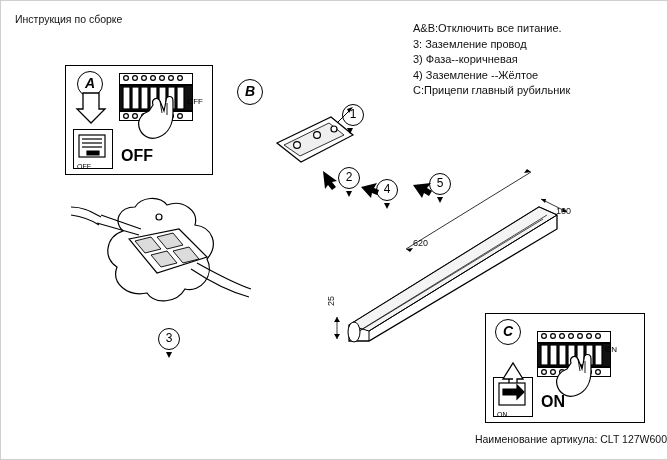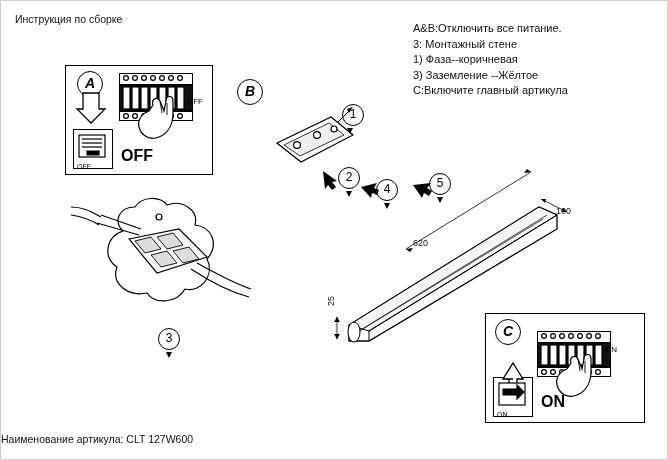--- a/index.html
+++ b/index.html
@@ -26,21 +26,21 @@
   }
   #title {
     left: 14px;
     top: 12px;
     font-size: 10.5px;
   }
   #footer {
     left: 0;
     right: 0;
     top: 432px;
-    text-align: left;
+    text-align: right;
     font-size: 10.5px;
     white-space: nowrap;
   }
   #instructions {
     position: absolute;
     left: 412px;
     top: 20px;
     font-size: 11px;
     line-height: 15.6px;
     color: #111111;
@@ -105,24 +105,24 @@
 </style>
 </head>
 <body>
 
 <div id="page">
 
   <div class="txt" id="title">Инструкция по сборке</div>
 
   <div id="instructions">
     <div>A&amp;B:Отключить все питание.</div>
-    <div>3:  Монтажный стене</div>
-    <div>1)  Фаза--коричневая</div>
-    <div>3)  Заземление --Жёлтое</div>
-    <div>C:Включите главный артикула</div>
+    <div>3:  Заземление провод</div>
+    <div>3)  Фаза--коричневая</div>
+    <div>4)  Заземление --Жёлтое</div>
+    <div>C:Прицепи главный рубильник</div>
   </div>
 
   <div class="panel" id="panel-a"></div>
   <div class="circle-label big" style="left:76px; top:70px;">A</div>
 
   <div class="dipbar" style="left:118px; top:72px; width:74px; height:12px;"></div>
   <div class="dipbar" style="left:118px; top:84px; width:74px; height:26px; background:#111;"></div>
   <div class="dipbar" style="left:118px; top:110px; width:74px; height:10px;"></div>
   <div class="small-cap" style="left:186px; top:96px; font-size:8px;">OFF</div>
 

